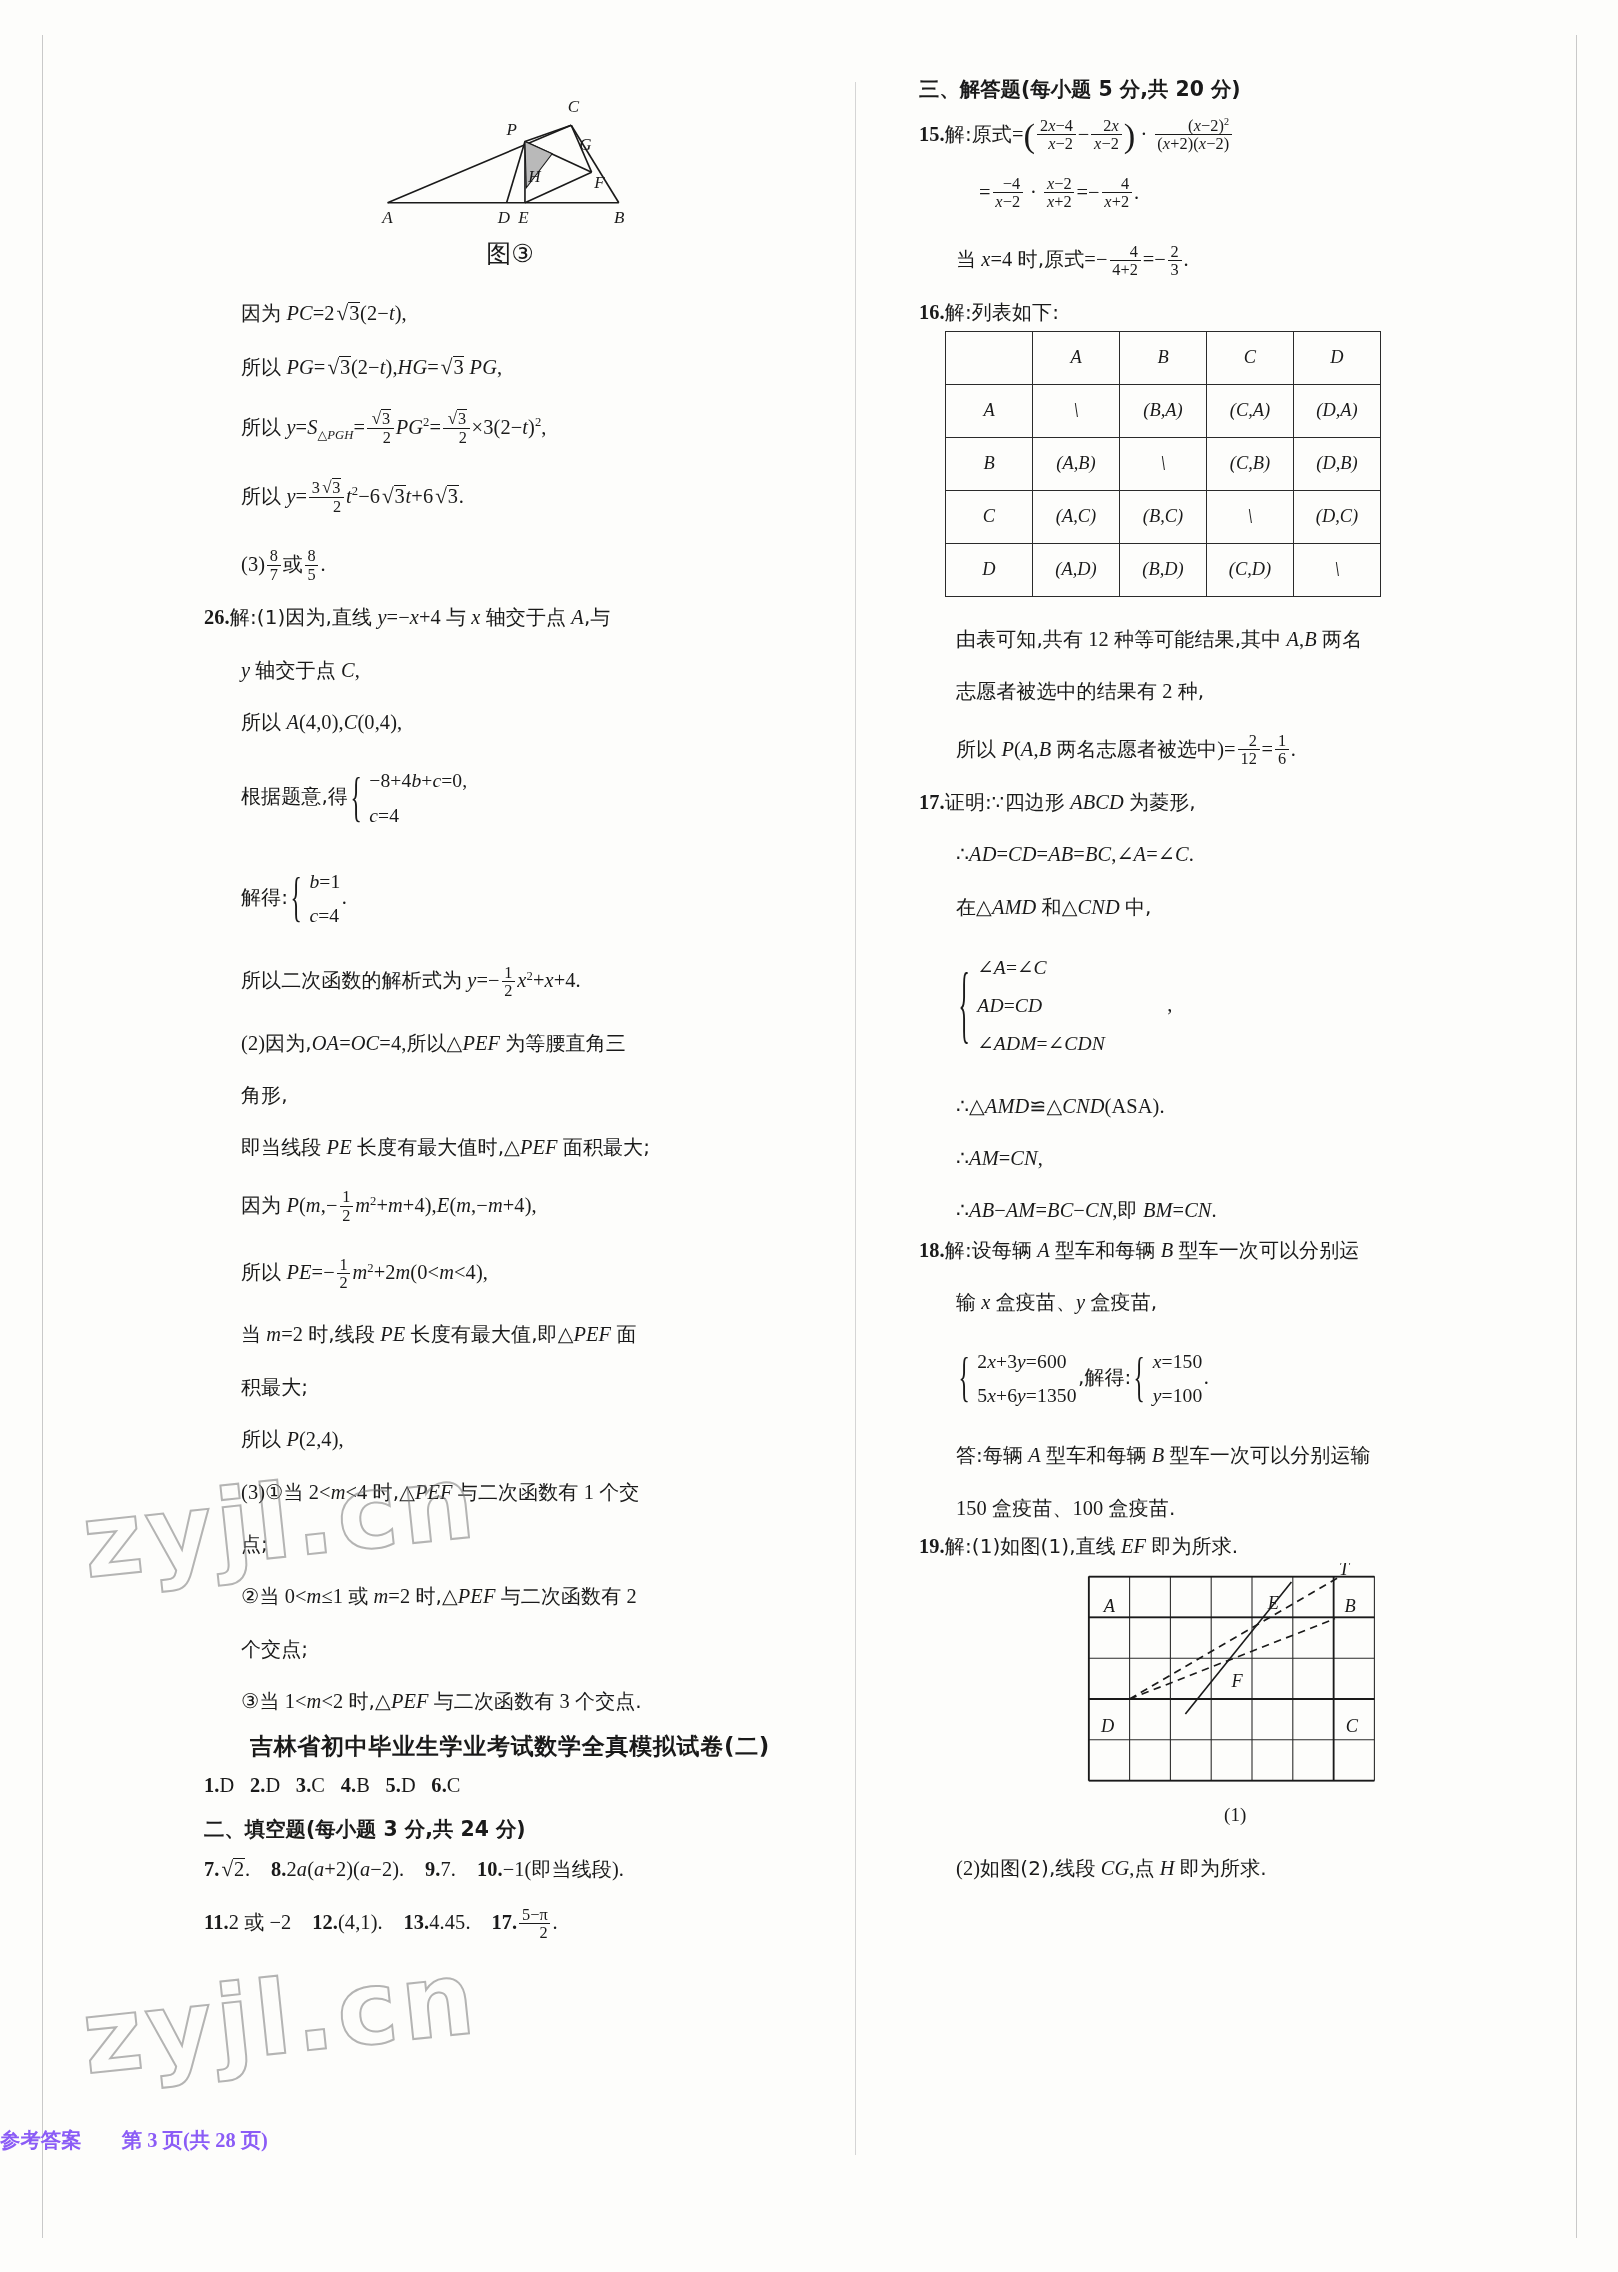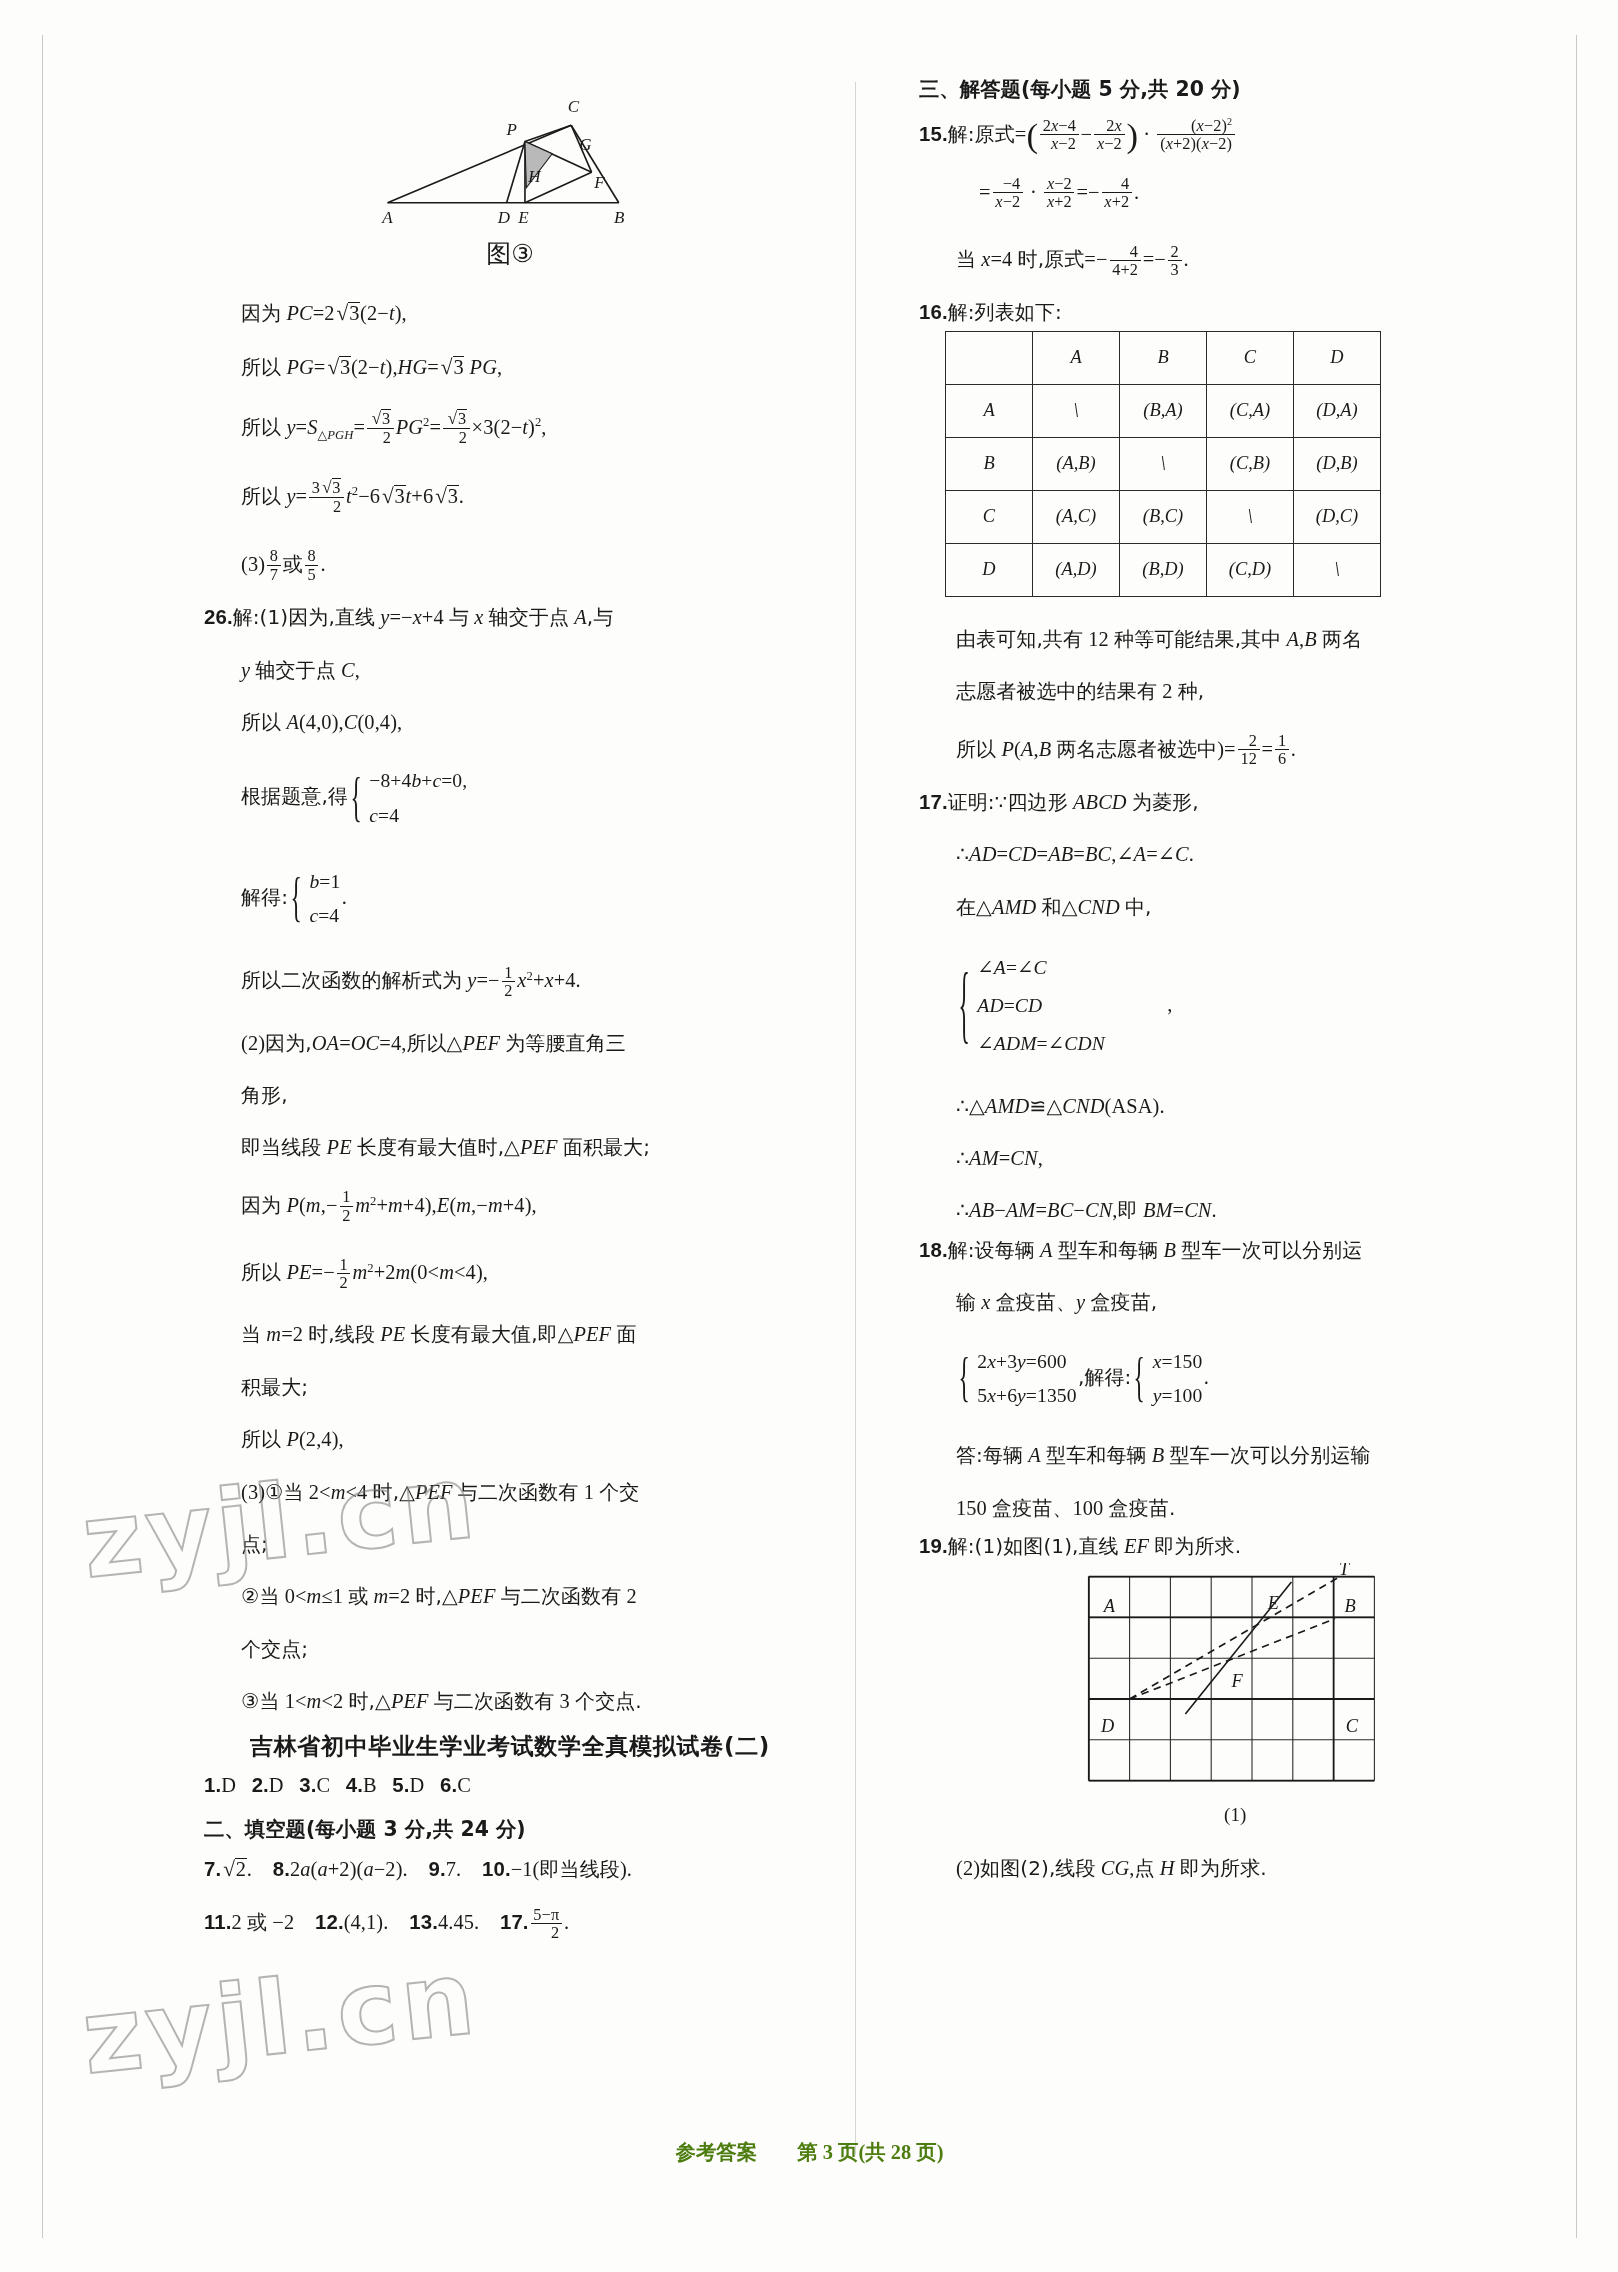--- a/index.html
+++ b/index.html
@@ -35,21 +35,21 @@
   .it{font-style:italic;font-family:"Liberation Serif",serif;}
   .hd{
     font-family:"DejaVu Sans","Liberation Sans",sans-serif;
     font-weight:bold;font-size:20.4px;margin:0 0 15px 0;
   }
   .bigtitle{
     font-family:"DejaVu Sans","Liberation Sans",sans-serif;
     font-weight:bold;font-size:23px;text-align:center;
     margin:8.2px 0 13.6px 0;letter-spacing:0.7px;
   }
-  .qnum{font-weight:bold;font-family:Liberation Sans, sans-serif;}
+  .qnum{font-weight:bold;font-family:Liberation Serif, serif;}
   .ind{padding-left:37px;margin-top:32px;}
   .ind2{padding-left:60px;}
 
   
   .frac{display:inline-block;vertical-align:middle;text-align:right;
         line-height:1.05;font-size:0.80em;margin:0 2px;position:relative;top:-1.4px;}
   .frac .num{display:block;padding:0 2.7px;border-bottom:1.1px solid #1a1a1a;}
   .frac .den{display:block;padding:0 2.7px;}
   .sq{display:inline-block;position:relative;padding-left:2px;}
   .sq>.bar{display:inline-block;border-top:1.1px solid #1a1a1a;padding:0 0.7px;}
@@ -81,23 +81,23 @@
   table.grid td.bk{border-width:1.8px;}
   .slash{font-style:normal;font-size:20.4px;}
 
   
   .figwrap{text-align:center;margin:4.1px 0 9.5px 0;}
   .figcap{font-family:"DejaVu Sans","Liberation Sans",sans-serif;font-size:25px;margin-top:2.7px;}
   .figcap2{font-family:"Liberation Serif",serif;font-size:19px;margin-top:1.4px;}
 
   
   .footer{
-    position:absolute;left:0;right:0;top:2126px;text-align:center;
+    position:absolute;left:0;right:0;top:2126px;
     font-family:"DejaVu Sans","Liberation Sans",sans-serif;
-    font-size:20.4px;font-weight:bold;color:#4d7c0f;margin-top:12px;
+    font-size:20.4px;font-weight:bold;color:#8b5cf6;
   }
   .footer .pg{font-family:"Liberation Serif",serif;font-weight:bold;}
 
   
   .wm{
     position:absolute;
     font-family:"DejaVu Sans","Liberation Sans",sans-serif;
     font-weight:bold;
     color:transparent;
     -webkit-text-stroke:2px rgba(120,120,120,0.55);

